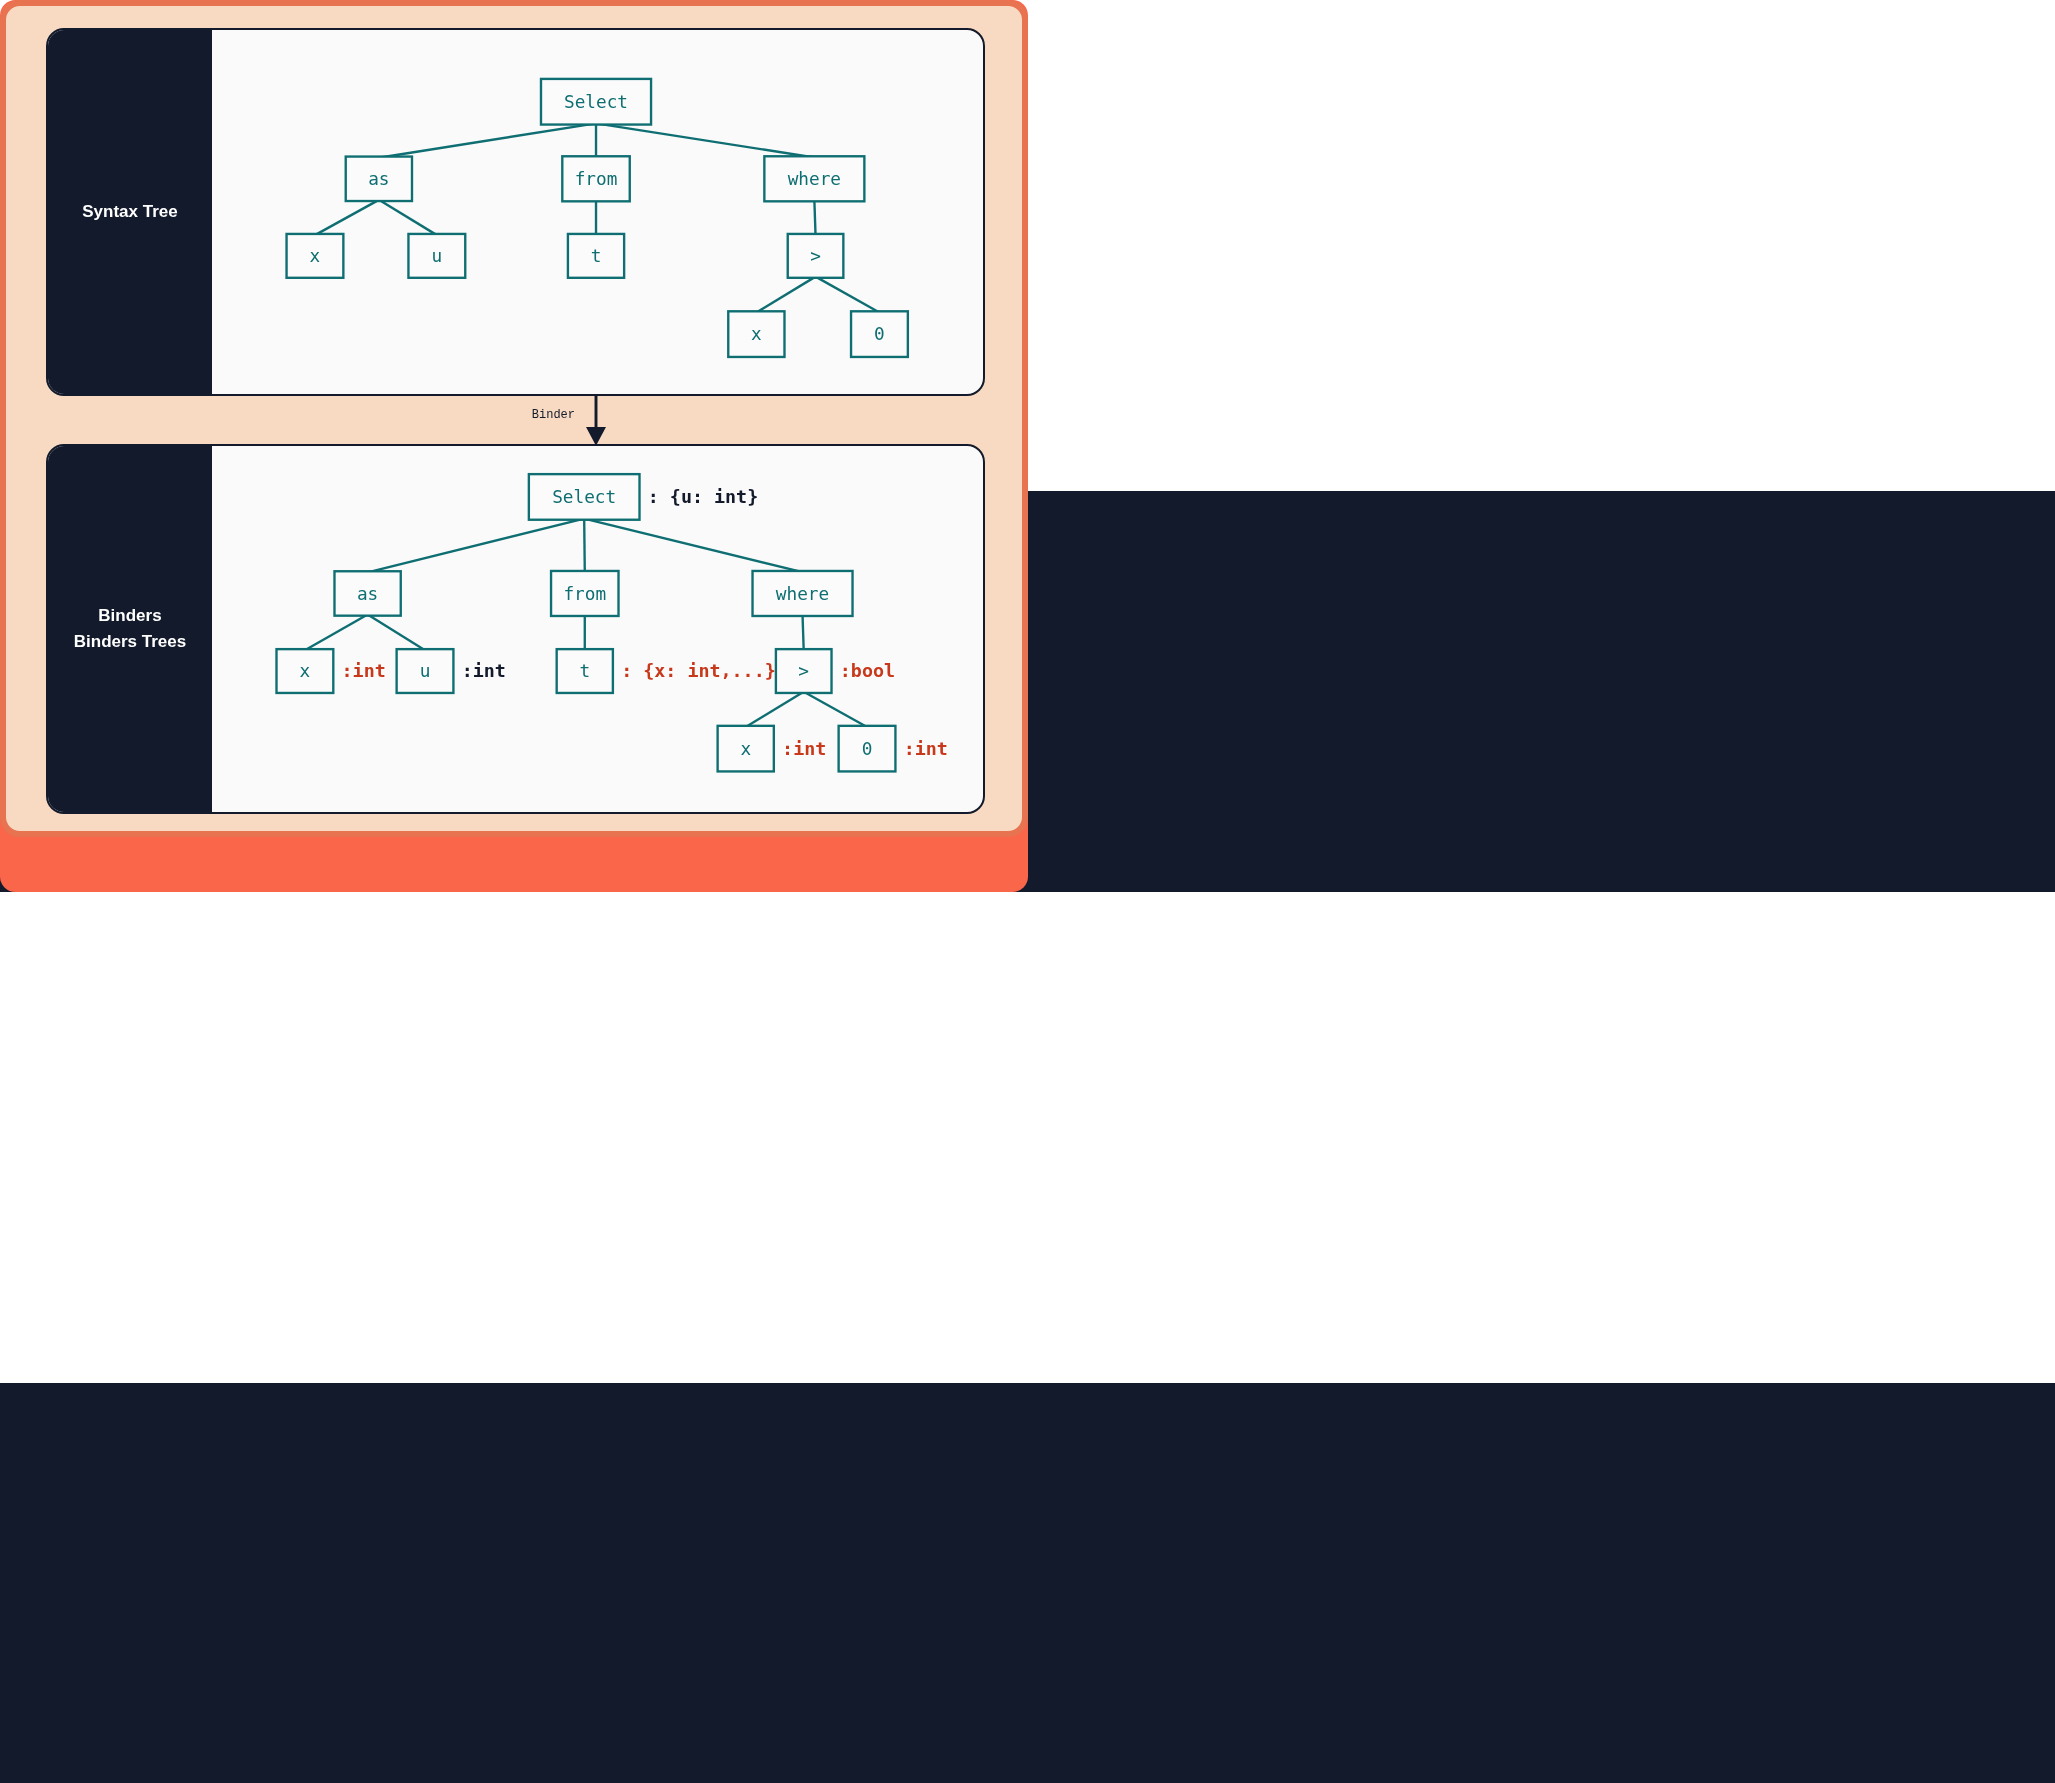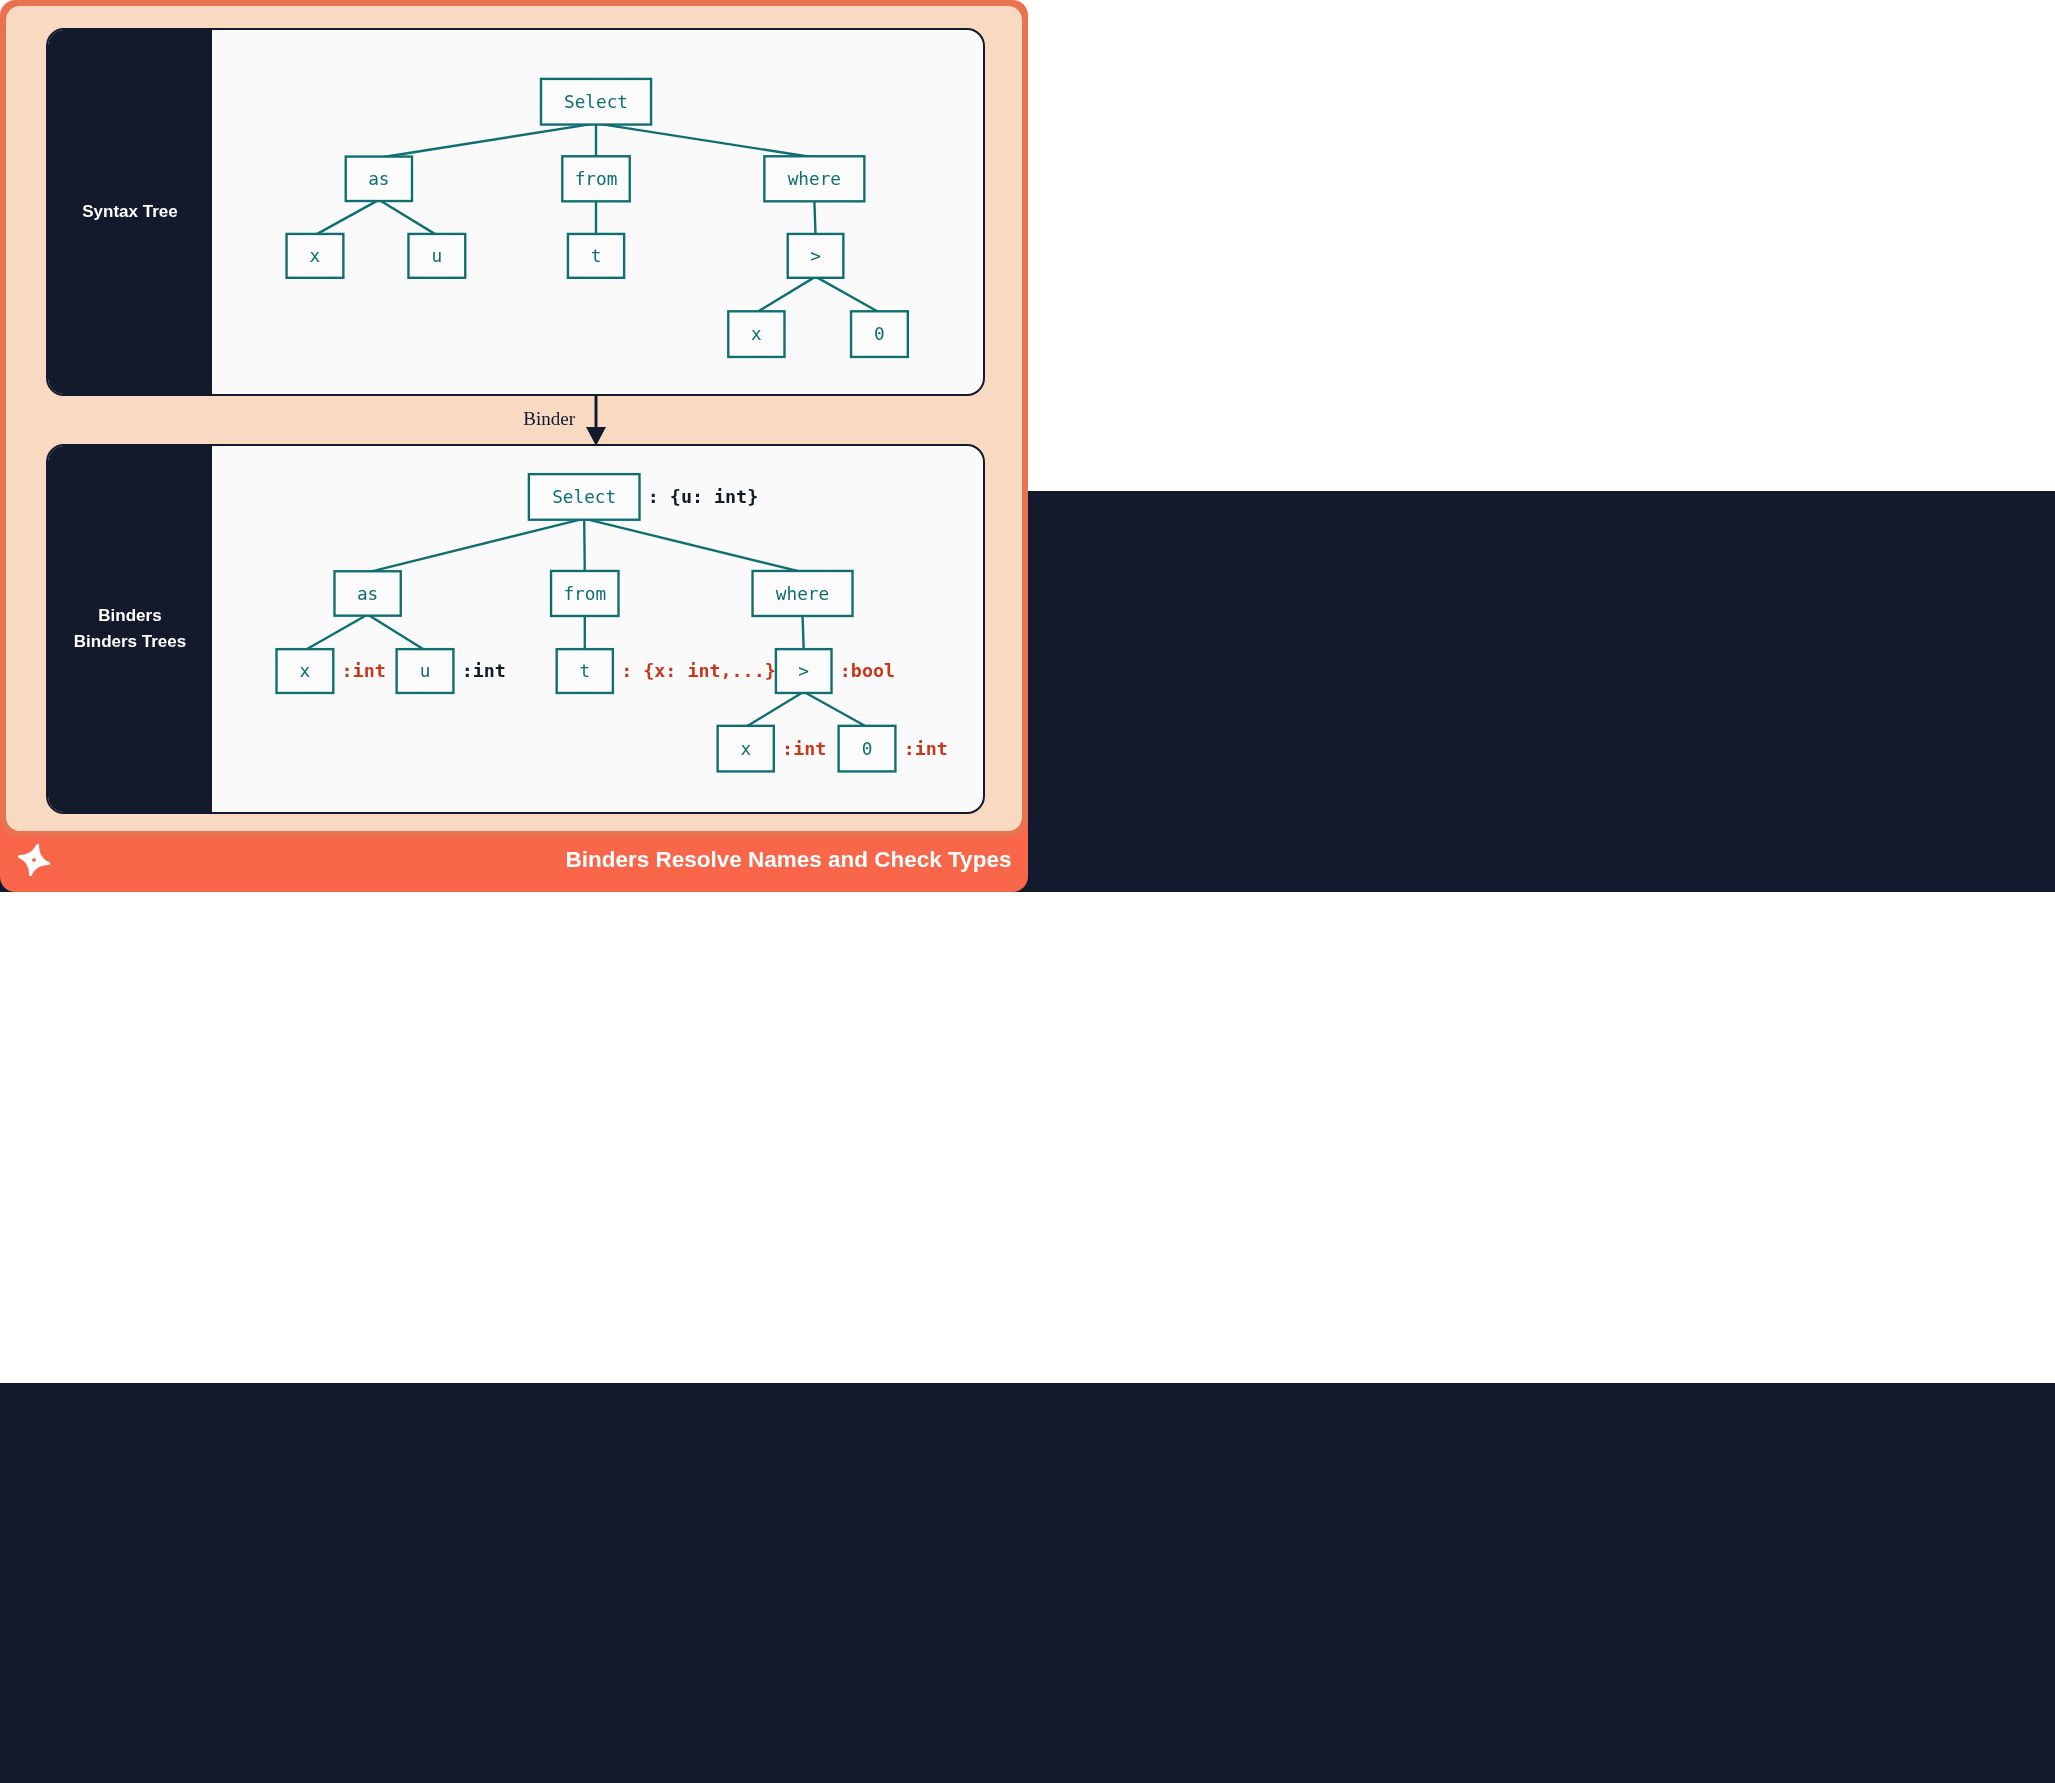--- a/index.html
+++ b/index.html
@@ -20,21 +20,21 @@
   .sidebar-label{color:#ffffff;font-weight:700;font-size:17px;line-height:1.55;text-align:left;display:block}
   .content{position:absolute;left:164px;top:0;right:0;bottom:0}
   svg.tree{display:block;width:100%;height:100%}
   .node-box{fill:#FBFBFB;stroke:#0E6E72;stroke-width:4}
   .edge{stroke:#0E6E72;stroke-width:4}
   .node-label{font-family:"DejaVu Sans Mono",monospace;font-size:30px;fill:#0E6E72;text-anchor:middle}
   .node-annotation{font-family:"DejaVu Sans Mono",monospace;font-size:31px;font-weight:700;text-anchor:start}
   .ann-red{fill:#C8391B}
   .ann-navy{fill:#131A2B}
   .binder-label{position:absolute;top:408px;right:453px;color:#131A2B;
-                font-family:Liberation Serif, serif;font-size:19px}
+                font-family:Liberation Mono, monospace;font-size:12px}
   .binder-arrow{position:absolute;left:583px;top:393px;width:26px;height:54px}
   .footer{position:absolute;left:0;bottom:0;width:100%;height:55px}
   .footer-title{position:absolute;top:10px;right:16.6px;color:#ffffff;font-size:22.5px;font-weight:700;white-space:nowrap}
   .logo{position:absolute;left:18px;top:7px;width:32px;height:32px}
 </style>
 </head>
 <body>
 
 <div class="page">
   <div class="peach"></div>
@@ -164,20 +164,14 @@
           </g>
           <g>
             <rect x="1059" y="472.5" width="96" height="77" class="node-box"></rect>
             <text x="1107" y="511" dy="0.34em" class="node-label">0</text>
             <text x="1169" y="511" dy="0.34em" class="node-annotation ann-red">:int</text>
           </g>
         </svg>
     </div>
   </section>
 
-  <footer class="footer">
-    <svg class="logo" viewBox="0 0 100 100">
-      <path d="M50 3 C55 27 73 45 97 50 C73 55 55 73 50 97 C45 73 27 55 3 50 C27 45 45 27 50 3 Z M50 36 L64 50 L50 64 L36 50 Z" fill="#ffffff" fill-rule="evenodd" stroke="#ffffff" stroke-width="9" stroke-linejoin="round" transform="rotate(14 50 50)"></path>
-    </svg>
-    <div class="footer-title">Binders Resolve Names and Check Types</div>
-  </footer>
 </div>
 
 
 </body></html>

